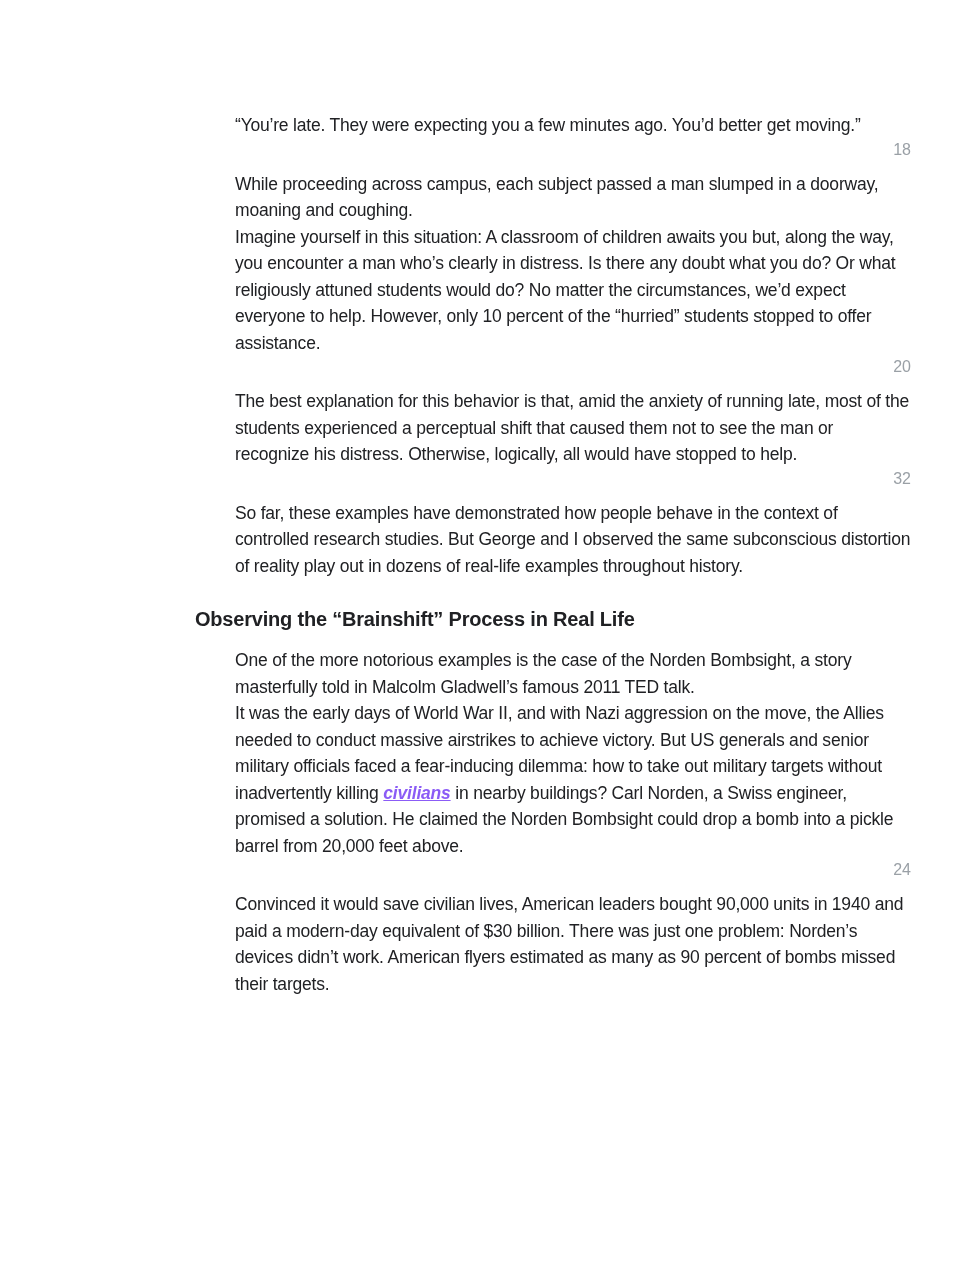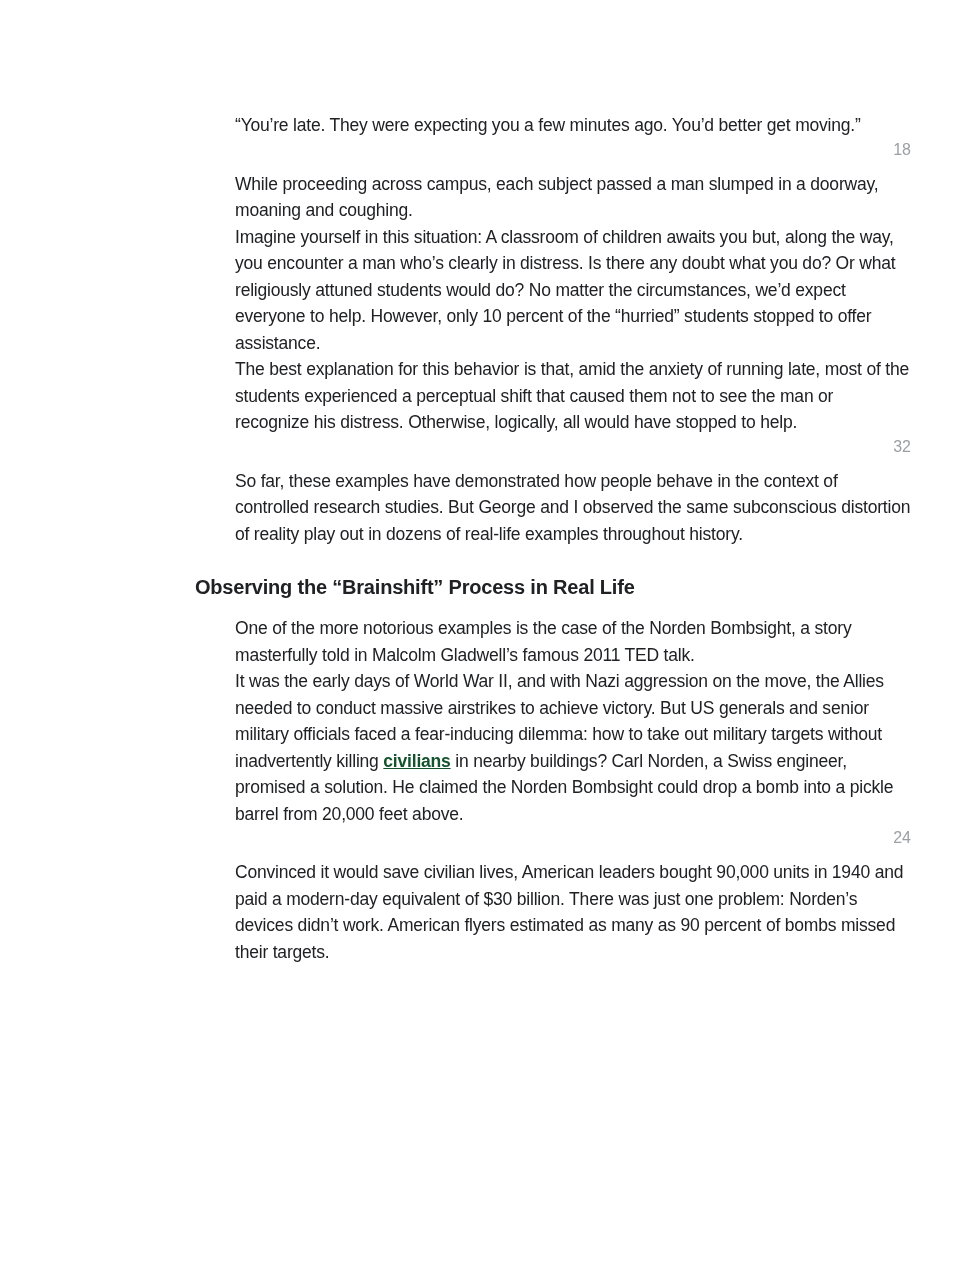--- a/index.html
+++ b/index.html
@@ -38,37 +38,39 @@
   }
   .section-heading {
     margin: 24px 0 12px 0;
     font-size: 20px;
     line-height: 32px;
     font-weight: bold;
     color: #202124;
     letter-spacing: -0.2px;
   }
   .text-link {
-    color: #14532d;
+    color: #8b5cf6;
     font-weight: bold;
     text-decoration: underline;
     cursor: pointer;
+    font-style: italic;
   }
 </style>
 </head>
 <body>
 
 <div class="reader">
 
   <p class="para">“You’re late. They were expecting you a few minutes ago. You’d better get moving.”</p>
   <div class="marker">18</div>
 
   <p class="para">While proceeding across campus, each subject passed a man slumped in a doorway, moaning and coughing.</p>
 
   <p class="para">Imagine yourself in this situation: A classroom of children awaits you but, along the way, you encounter a man who’s clearly in distress. Is there any doubt what you do? Or what religiously attuned students would do? No matter the circumstances, we’d expect everyone to help. However, only 10 percent of the “hurried” students stopped to offer assistance.</p>
+  <div class="marker">20</div>
 
   <p class="para">The best explanation for this behavior is that, amid the anxiety of running late, most of the students experienced a perceptual shift that caused them not to see the man or recognize his distress. Otherwise, logically, all would have stopped to help.</p>
   <div class="marker">32</div>
 
   <p class="para">So far, these examples have demonstrated how people behave in the context of controlled research studies. But George and I observed the same subconscious distortion of reality play out in dozens of real-life examples throughout history.</p>
 
   <h2 class="section-heading">Observing the “Brainshift” Process in Real Life</h2>
 
   <p class="para">One of the more notorious examples is the case of the Norden Bombsight, a story masterfully told in Malcolm Gladwell’s famous 2011 TED talk.</p>
 

